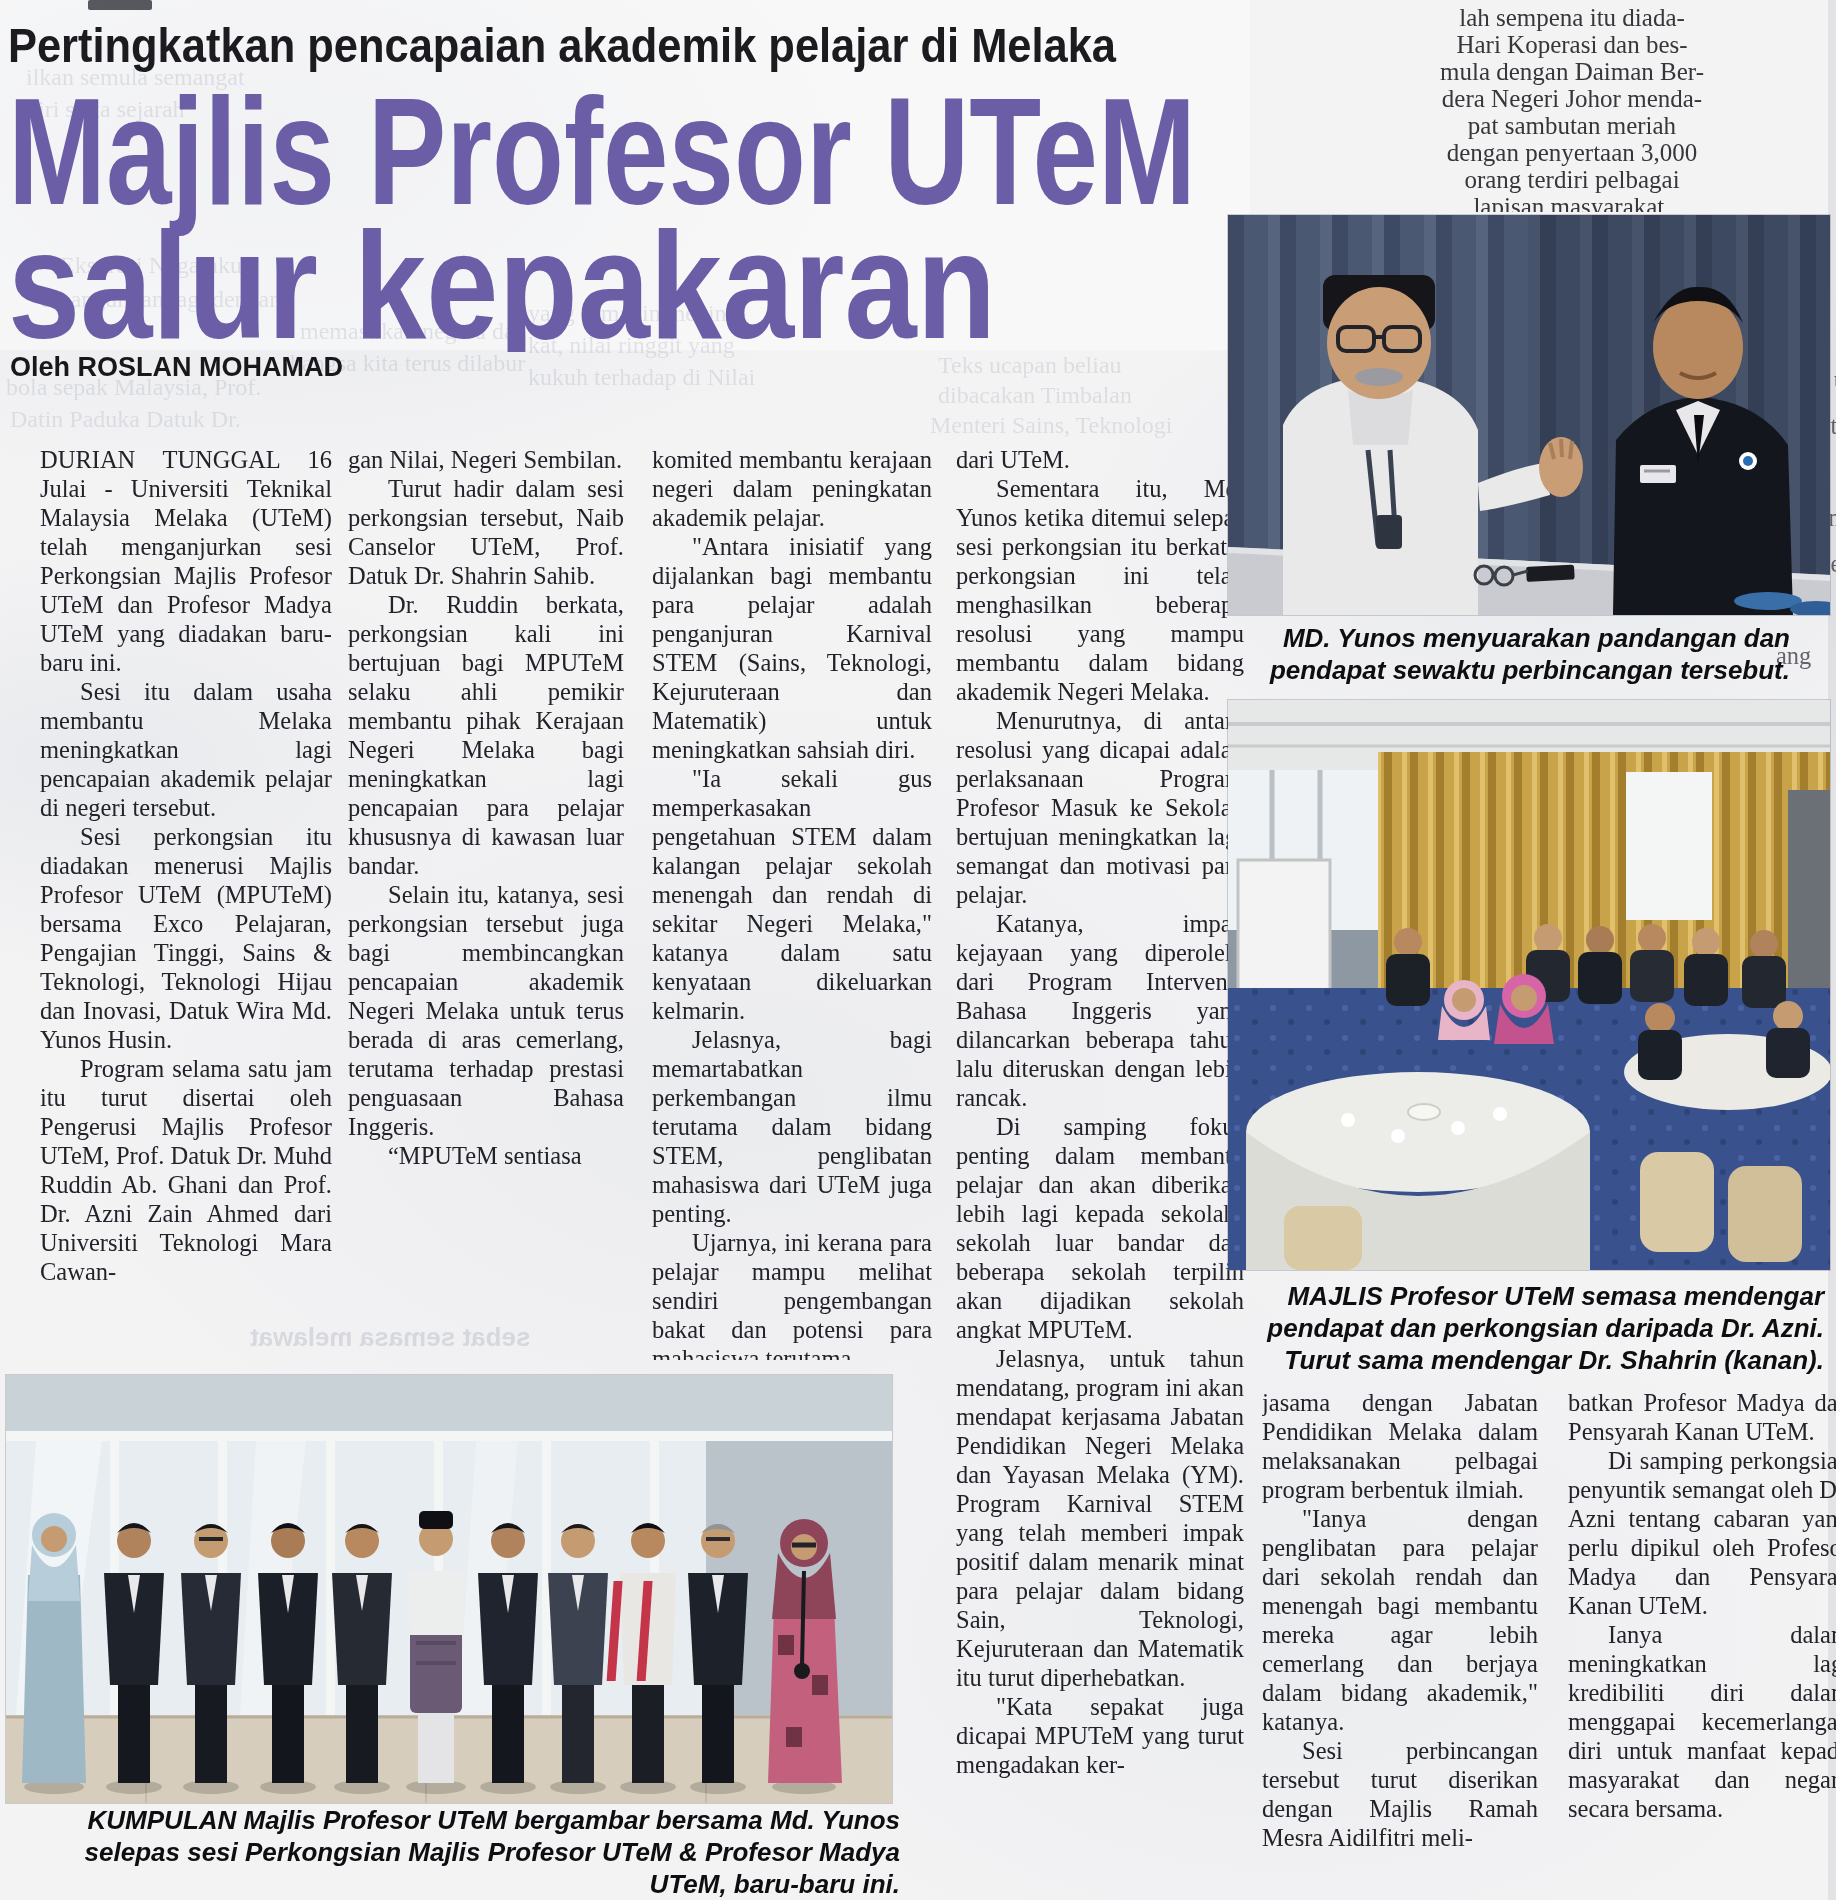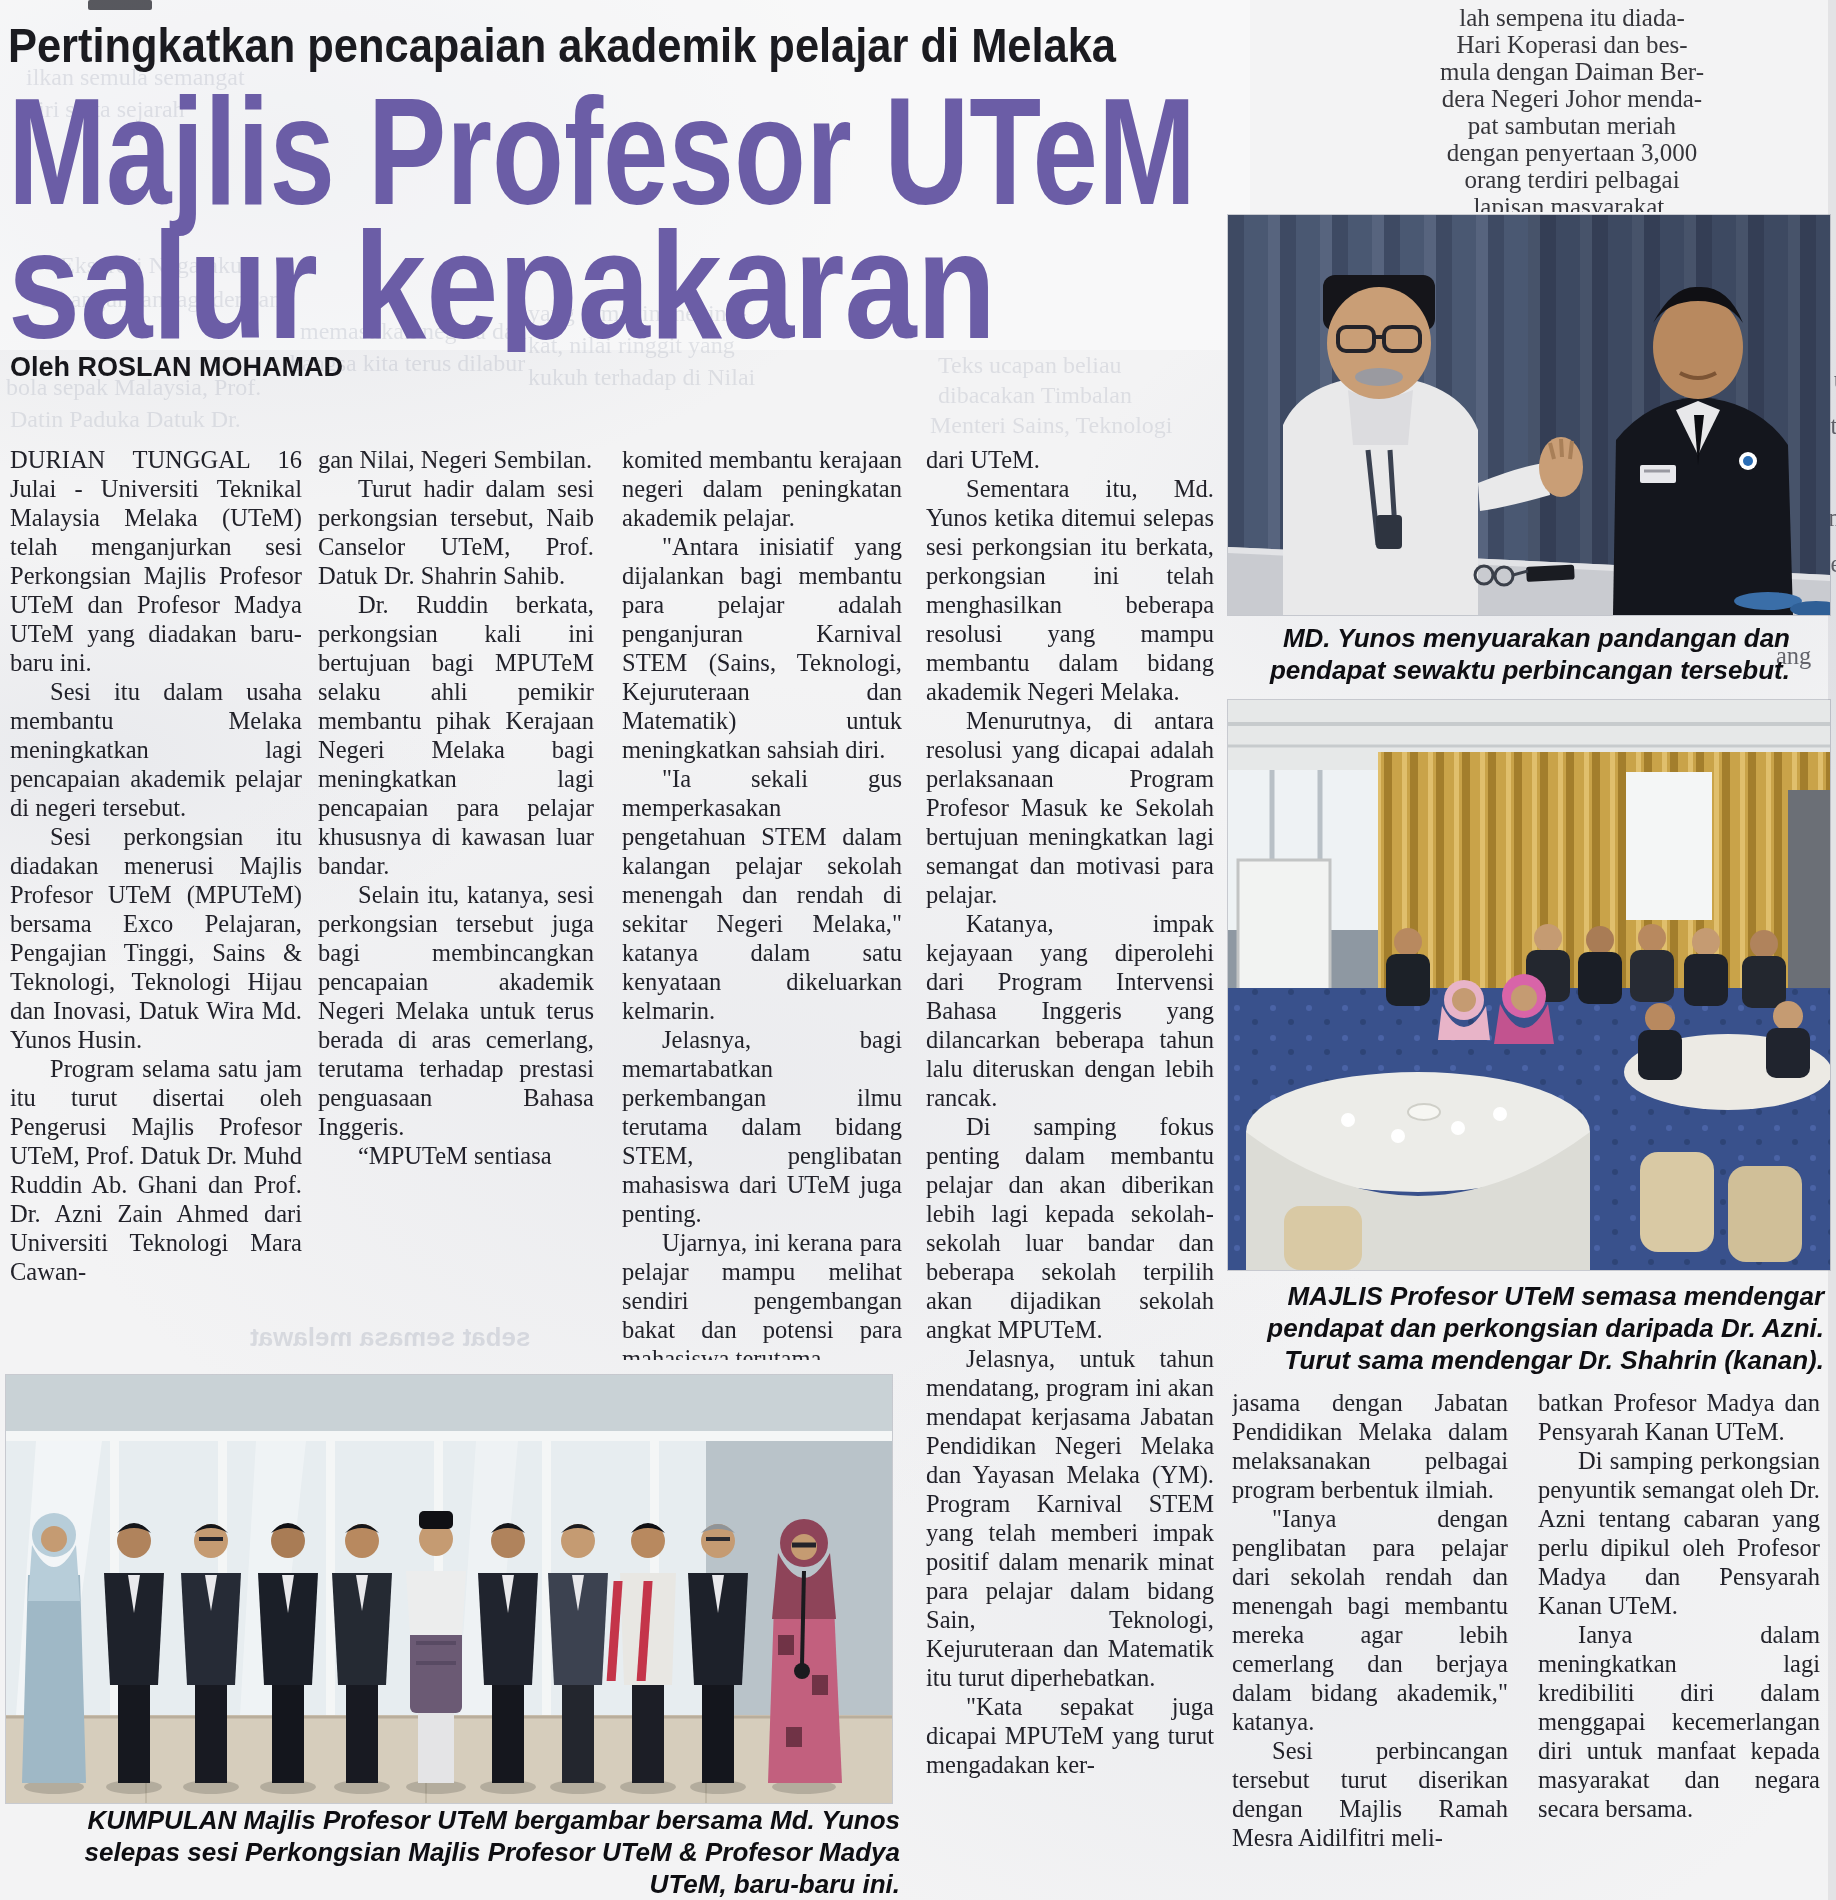--- a/index.html
+++ b/index.html
@@ -17,21 +17,21 @@
   .bright{position:absolute;left:0;top:0;width:1250px;height:350px;background:rgba(255,255,255,.45);}
   .smudge{position:absolute;left:88px;top:0;width:64px;height:10px;background:#23232b;opacity:.75;border-radius:2px;}
   .edgeshadow{position:absolute;right:0;top:0;width:8px;height:1900px;background:rgba(40,40,60,.08);}
 
   svg text.hl{font-family:"Liberation Sans",sans-serif;font-weight:700;fill:#6b5da6;font-size:152px;}
   svg text.kick{font-family:"Liberation Sans",sans-serif;font-weight:600;fill:#1b1b20;font-size:49px;}
 
   .byline{position:absolute;left:10px;top:352px;font-family:"Liberation Sans",sans-serif;
           font-weight:700;font-size:27px;color:#17171c;}
 
-  .col{position:absolute;overflow:hidden;font-size:24.5px;line-height:29px;text-align:justify;}
+  .col{position:absolute;overflow:hidden;font-size:24.5px;line-height:29px;text-align:justify;margin-left:30px;}
   .col p{margin:0;text-indent:40px;}
   .col p.cont{text-indent:0;}
   #col1{left:10px;  top:445px; width:292px; height:915px;}
   #col2{left:318px; top:445px; width:276px; height:915px;}
   #col3{left:622px; top:445px; width:280px; height:915px;}
   #col4{left:926px; top:445px; width:288px; height:1432px;}
   #col5{left:1232px;top:1388px;width:276px; height:500px;}
   #col6{left:1538px;top:1388px;width:282px; height:500px;}
 
   .photo{position:absolute;display:block;box-shadow:0 0 0 1px rgba(120,125,140,.35);}

